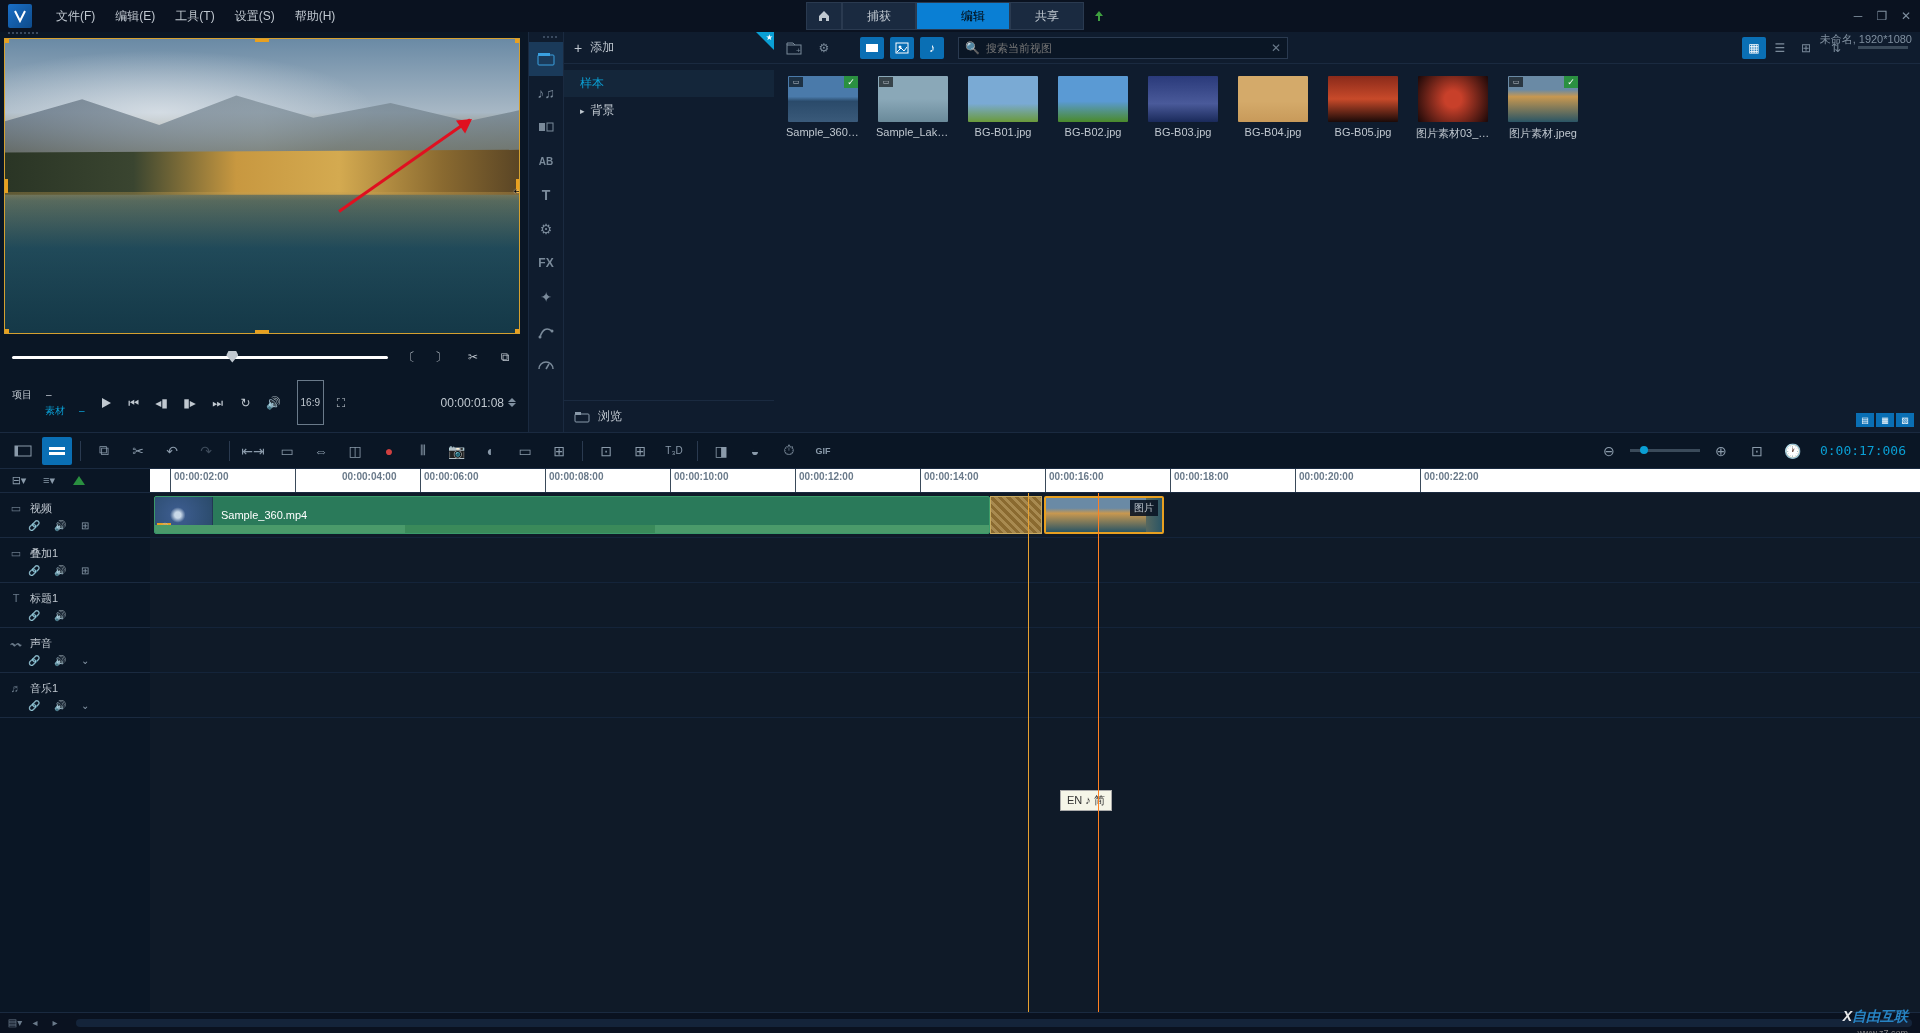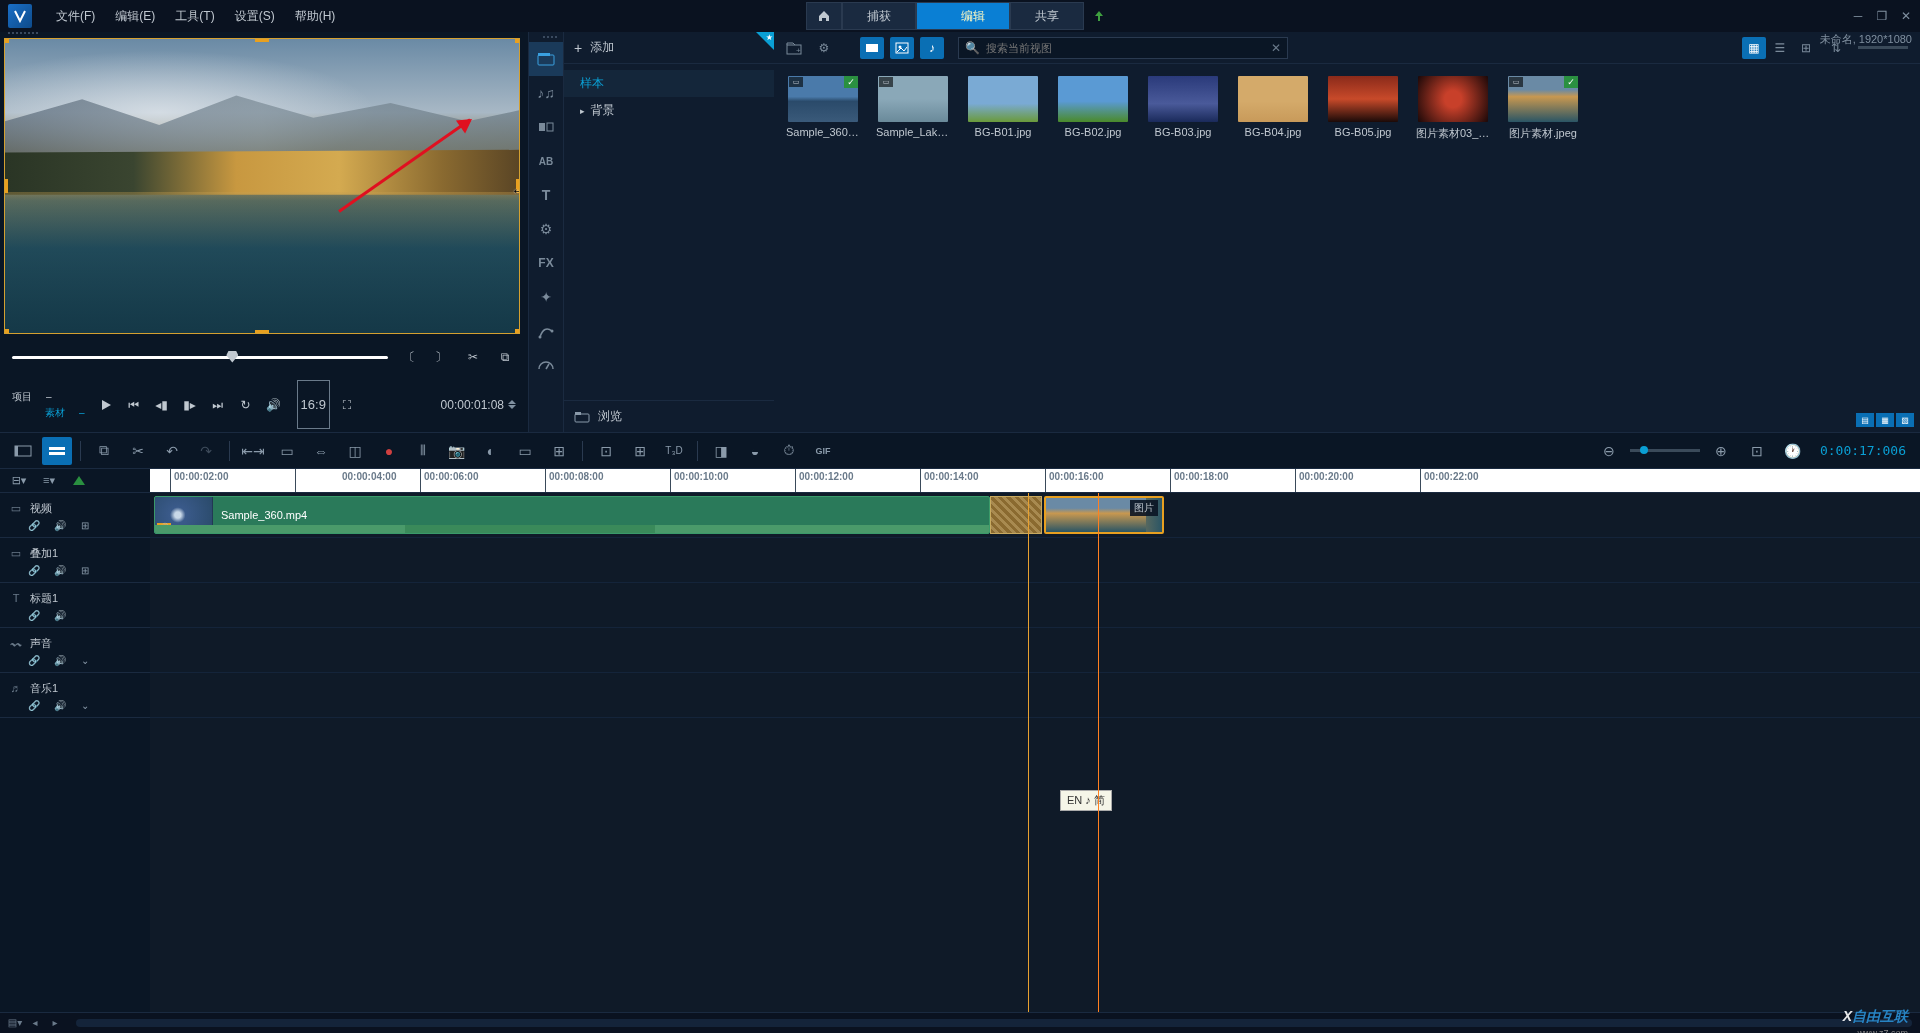--- a/index.html
+++ b/index.html
@@ -6,21 +6,21 @@
 body { background: #0a1220; color: #c0c8d0; font-size: 12px; overflow: hidden; width: 1920px; height: 1033px; user-select: none; }
 
 
 .menubar { height: 32px; background: #0a1220; display: flex; align-items: center; padding: 0 8px; position: relative; }
 .logo { width: 24px; height: 24px; background: linear-gradient(135deg,#1a6fc7,#0e4b8a); margin-right: 16px; border-radius: 2px; display: flex; align-items: center; justify-content: center; color: #fff; font-weight: bold; }
 .menu-items { display: flex; gap: 4px; }
 .menu-item { padding: 4px 8px; cursor: pointer; }
 .top-tabs { position: absolute; left: 50%; transform: translateX(-50%); display: flex; height: 28px; }
 .top-tab { padding: 4px 24px; background: #1a2a40; border: 1px solid #2a3a50; display: flex; align-items: center; cursor: pointer; }
 .top-tab.home { padding: 4px 10px; }
-.top-tab.active { background: #0a7fd4; color: #fef9c3; padding-left: 44px; }
+.top-tab.active { background: #0a7fd4; color: #000000; padding-left: 44px; }
 .top-tab.upload { background: transparent; border: none; color: #3fa040; padding: 4px 8px; }
 .top-right { position: absolute; right: 8px; display: flex; align-items: center; gap: 8px; }
 .win-controls { display: flex; gap: 12px; margin-left: 12px; }
 .win-btn { width: 12px; height: 12px; cursor: pointer; display: flex; align-items: center; justify-content: center; color: #8090a0; }
 .resolution-text { color: #8090a0; font-size: 11px; padding-top: 14px; }
 
 
 .main { display: flex; height: 400px; }
 
 
@@ -48,21 +48,21 @@
 
 .scrub-bar { padding: 8px 12px; display: flex; align-items: center; gap: 10px; }
 .scrub-track { flex: 1; height: 3px; background: #ffffff; position: relative; border-radius: 2px; max-width: 400px; }
 .scrub-marker { position: absolute; top: -5px; width: 12px; height: 12px; background: #c0c8d0; clip-path: polygon(50% 100%, 0 40%, 20% 0, 80% 0, 100% 40%); }
 .edit-tools { display: flex; gap: 10px; color: #6a7a8a; }
 .playback-row { display: flex; align-items: center; padding: 4px 12px 8px; gap: 6px; }
 .play-labels { display: flex; flex-direction: column; font-size: 10px; gap: 2px; margin-right: 4px; }
 .play-label-item { display: flex; align-items: center; gap: 14px; }
 .play-label-item.active { color: #0a9fd4; margin-left: 33px; }
 .play-btn { width: 22px; height: 22px; display: flex; align-items: center; justify-content: center; cursor: pointer; font-size: 12px; color: #c0c8d0; }
-.aspect-box { font-size: 13px; border: 1px solid #6a7a8a; padding: 16px 3px; margin-left: 6px; }
+.aspect-box { font-size: 10px; border: 1px solid #6a7a8a; padding: 16px 3px; margin-left: 6px; }
 .timecode { margin-left: auto; font-family: monospace; font-size: 12px; display: flex; align-items: center; gap: 4px; }
 .timecode-stepper { display: flex; flex-direction: column; gap: 1px; }
 .stepper-btn { width: 0; height: 0; border-left: 4px solid transparent; border-right: 4px solid transparent; cursor: pointer; }
 .stepper-up { border-bottom: 4px solid #8090a0; }
 .stepper-down { border-top: 4px solid #8090a0; }
 
 
 .library-tabs { width: 36px; background: #0f1c2e; display: flex; flex-direction: column; border-left: 1px solid #1a2a40; border-right: 1px solid #1a2a40; }
 .lib-tab { height: 34px; display: flex; align-items: center; justify-content: center; cursor: pointer; color: #7a8a9a; font-size: 14px; }
 .lib-tab.active { background: #1a3a5a; color: #3aa0e0; }

